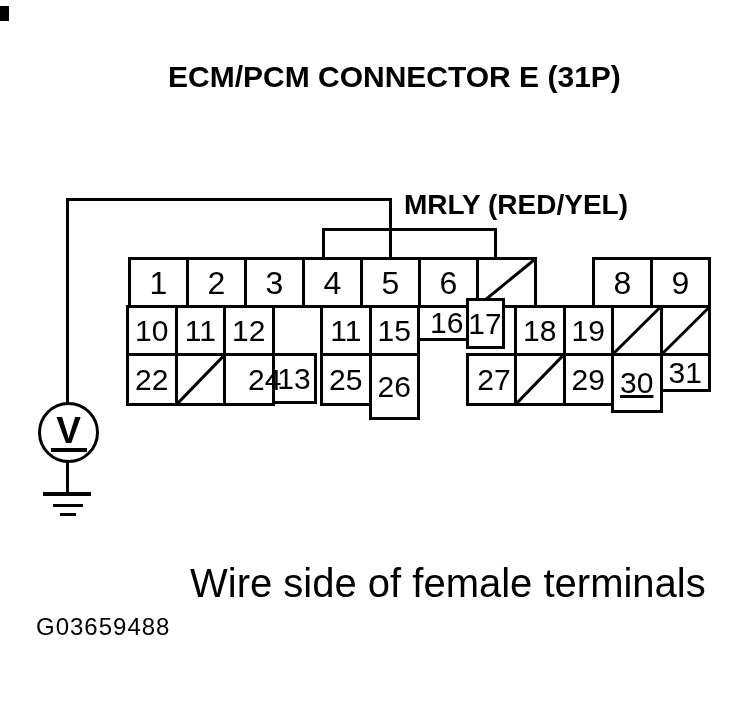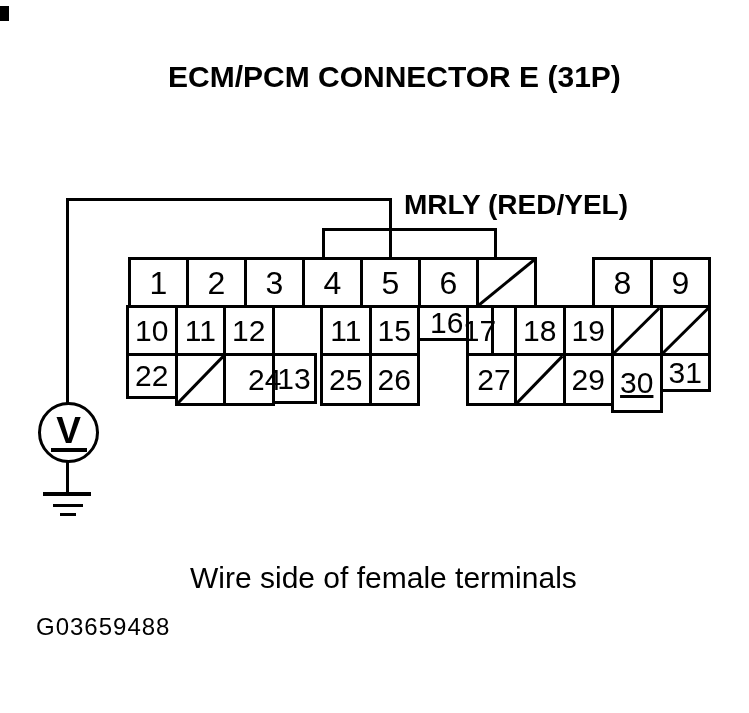--- a/index.html
+++ b/index.html
@@ -16,21 +16,21 @@
     position:absolute; left:168px; top:60px;
     font-size:30px; font-weight:bold; letter-spacing:0px;
     white-space:nowrap;
   }
   .wire-label {
     position:absolute; left:404px; top:189px;
     font-size:28px; font-weight:bold; white-space:nowrap;
   }
   .caption {
     position:absolute; left:190px; top:561px;
-    font-size:30px; font-weight:normal; white-space:nowrap;
+    font-size:40px; font-weight:normal; white-space:nowrap;
   }
   .figure-id {
     position:absolute; left:36px; top:613px;
     font-size:24px; font-weight:normal; letter-spacing:1px;
   }
   #connector { position:absolute; left:0; top:0; }
   .cell {
     position:absolute;
     border:3px solid #000;
     background:#fff;
@@ -83,42 +83,42 @@
     </div>
     <div class="cell r0" style="left: 592px; top: 257px; width: 61px; height: 51px;">8</div>
     <div class="cell r0" style="left: 650px; top: 257px; width: 61px; height: 51px;">9</div>
     <div class="cell r1" style="left: 126px; top: 305px; width: 51.5px; height: 51px;">10</div>
     <div class="cell r1" style="left: 174.5px; top: 305px; width: 51.5px; height: 51px;">11</div>
     <div class="cell r1" style="left: 223px; top: 305px; width: 51.5px; height: 51px;">12</div>
     <div class="cell r1" style="left: 271.5px; top: 305px; width: 45px; height: 51px; margin-top: 48px;">13</div>
     <div class="cell r1" style="left: 320px; top: 305px; width: 51.5px; height: 51px;">11</div>
     <div class="cell r1" style="left: 368.5px; top: 305px; width: 51.5px; height: 51px;">15</div>
     <div class="cell r1" style="left: 417px; top: 305px; width: 51.5px; height: 36px; padding-left: 8px;">16</div>
-    <div class="cell r1" style="left: 465.5px; top: 305px; width: 28px; height: 51px;">17</div>
+    <div class="cell r1" style="left: 465.5px; top: 298px; width: 39px; height: 51px;">17</div>
     <div class="cell r1" style="left: 514px; top: 305px; width: 51.5px; height: 51px;">18</div>
     <div class="cell r1" style="left: 562.5px; top: 305px; width: 51.5px; height: 51px;">19</div>
     <div class="cell r1" style="left: 611px; top: 305px; width: 51.5px; height: 51px;">
       <svg viewBox="0 0 100 100" preserveAspectRatio="none">
         <line x1="0" y1="100" x2="100" y2="0" stroke="#000" stroke-width="3" vector-effect="non-scaling-stroke"></line>
       </svg>
     </div>
     <div class="cell r1" style="left: 659.5px; top: 305px; width: 51.5px; height: 51px;">
       <svg viewBox="0 0 100 100" preserveAspectRatio="none">
         <line x1="0" y1="100" x2="100" y2="0" stroke="#000" stroke-width="3" vector-effect="non-scaling-stroke"></line>
       </svg>
     </div>
-    <div class="cell r2" style="left: 126px; top: 353px; width: 51.5px; height: 46px;">22</div>
+    <div class="cell r2" style="left: 126px; top: 353px; width: 51.5px; height: 53px;">22</div>
     <div class="cell r2" style="left: 174.5px; top: 353px; width: 51.5px; height: 53px;">
       <svg viewBox="0 0 100 100" preserveAspectRatio="none">
         <line x1="0" y1="100" x2="100" y2="0" stroke="#000" stroke-width="3" vector-effect="non-scaling-stroke"></line>
       </svg>
     </div>
     <div class="cell r2" style="left: 223px; top: 353px; width: 51.5px; height: 53px; padding-left: 32px;">24</div>
     <div class="cell r2" style="left: 320px; top: 353px; width: 51.5px; height: 53px;">25</div>
-    <div class="cell r2" style="left: 368.5px; top: 353px; width: 51.5px; height: 53px;">26</div>
+    <div class="cell r2" style="left: 368.5px; top: 353px; width: 51.5px; height: 67px;">26</div>
     <div class="cell r2" style="left: 465.5px; top: 353px; width: 57px; height: 53px;">27</div>
     <div class="cell r2" style="left: 514px; top: 353px; width: 51.5px; height: 53px;">
       <svg viewBox="0 0 100 100" preserveAspectRatio="none">
         <line x1="0" y1="100" x2="100" y2="0" stroke="#000" stroke-width="3" vector-effect="non-scaling-stroke"></line>
       </svg>
     </div>
     <div class="cell r2" style="left: 562.5px; top: 353px; width: 51.5px; height: 53px;">29</div>
     <div class="cell r2" style="left: 611px; top: 353px; width: 51.5px; height: 60px; text-decoration: underline;">30</div>
     <div class="cell r2" style="left: 659.5px; top: 353px; width: 51.5px; height: 39px;">31</div>
   </div>

